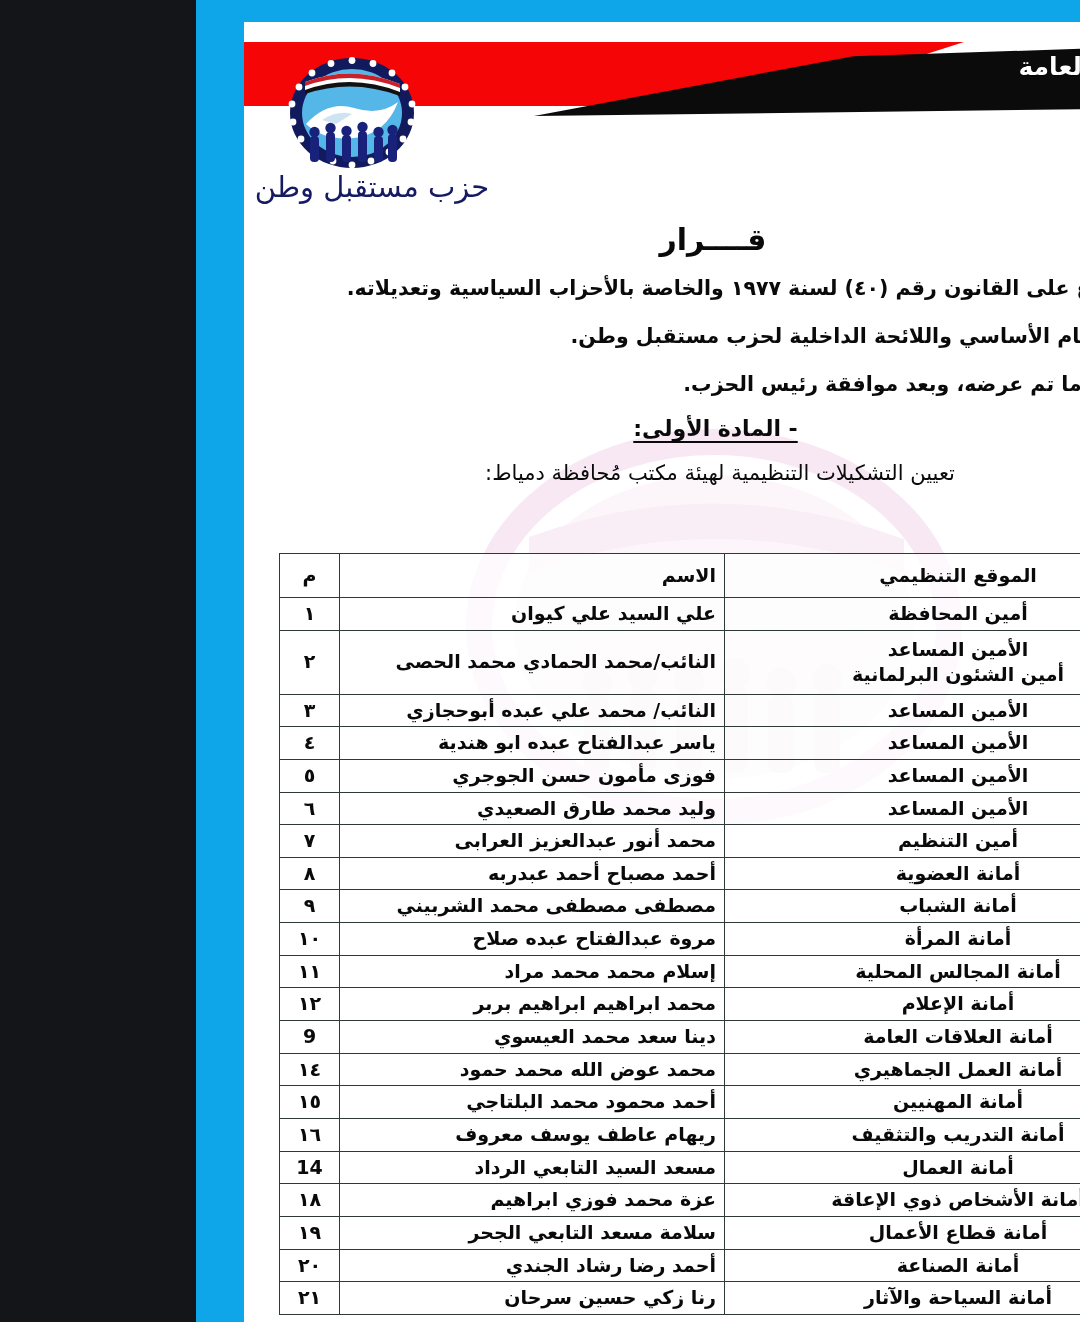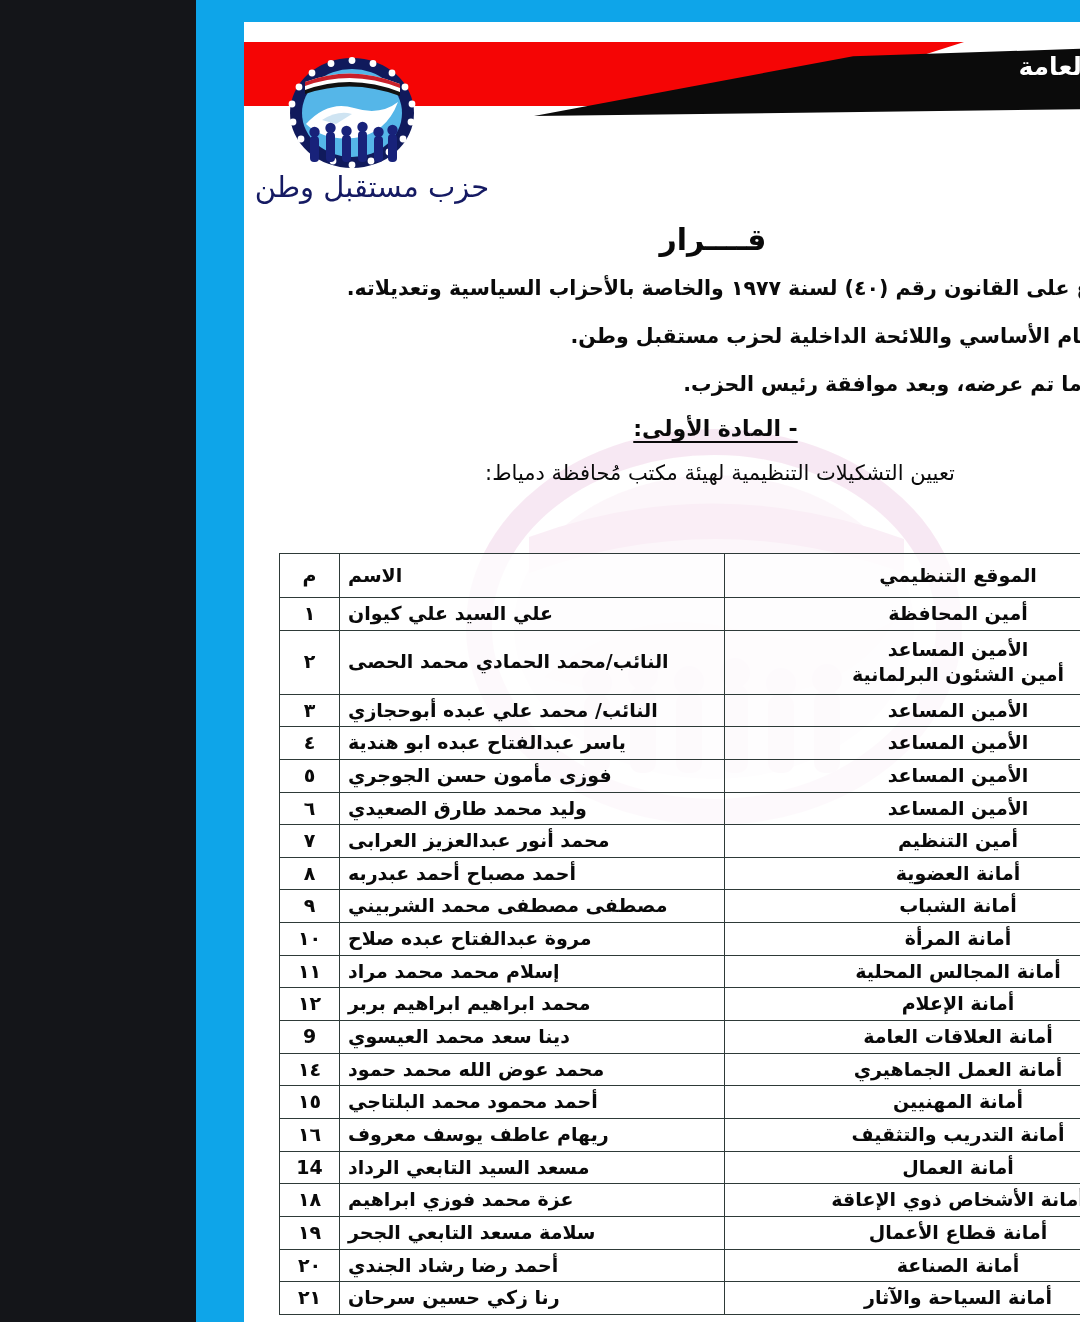--- a/index.html
+++ b/index.html
@@ -181,21 +181,21 @@
     padding: 3px 8px;
     line-height: 1.35;
     vertical-align: middle;
     background: rgba(255,255,255,.45);
   }
   table.roster col.c-pos { width: 467px; }
   table.roster col.c-name { width: 385px; }
   table.roster col.c-num { width: 60px; }
 
   .cell-pos  { text-align: center; }
-  .cell-name { text-align: left; }
+  .cell-name { text-align: right; }
   .cell-num  { text-align: center; font-size: 20px; }
 
   thead th { height: 44px; }
   tbody tr { height: 30px; }
   tbody tr.tall { height: 64px; }
   .pos-line { display: block; }
 </style>
 </head>
 <body>
 

